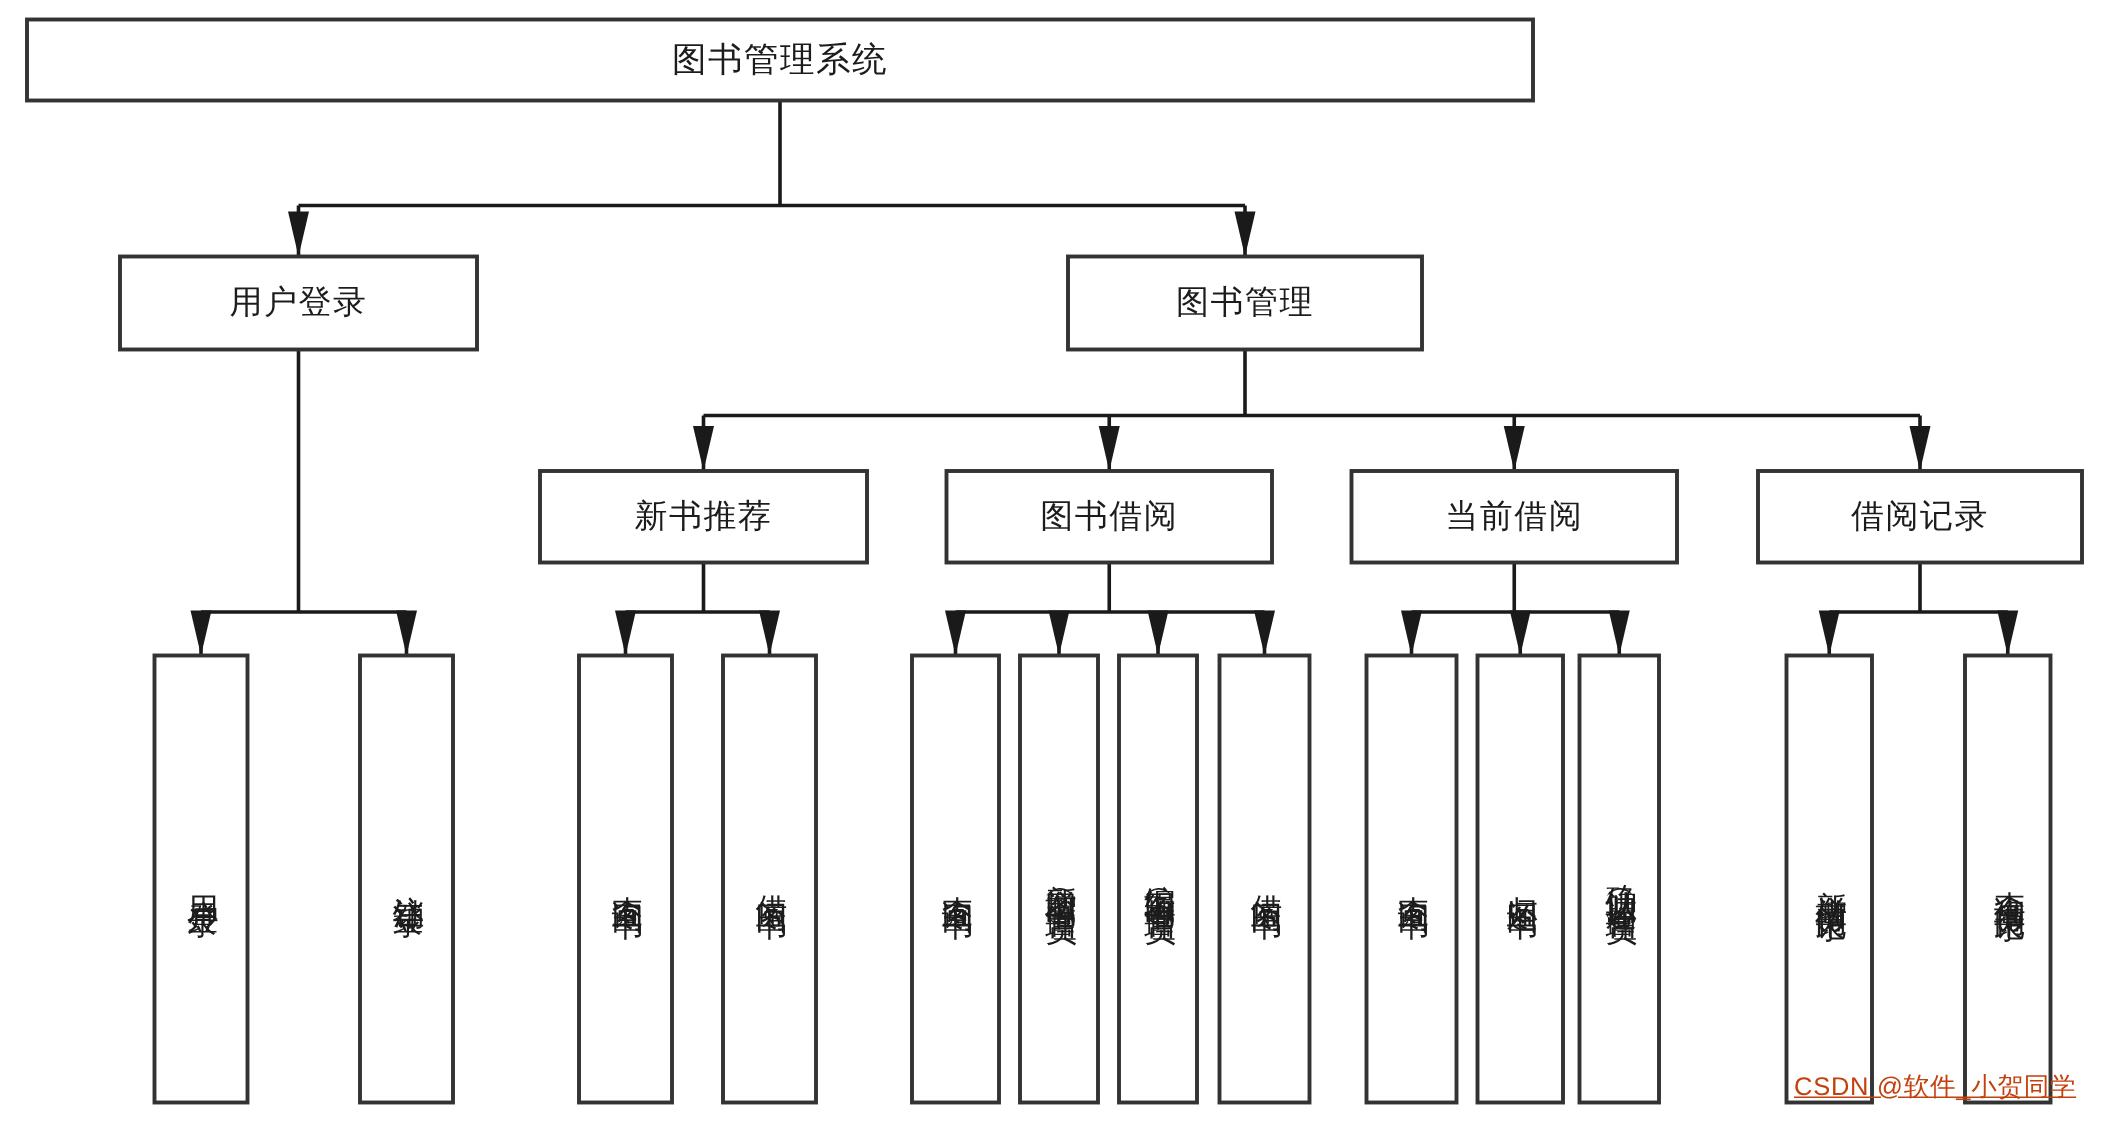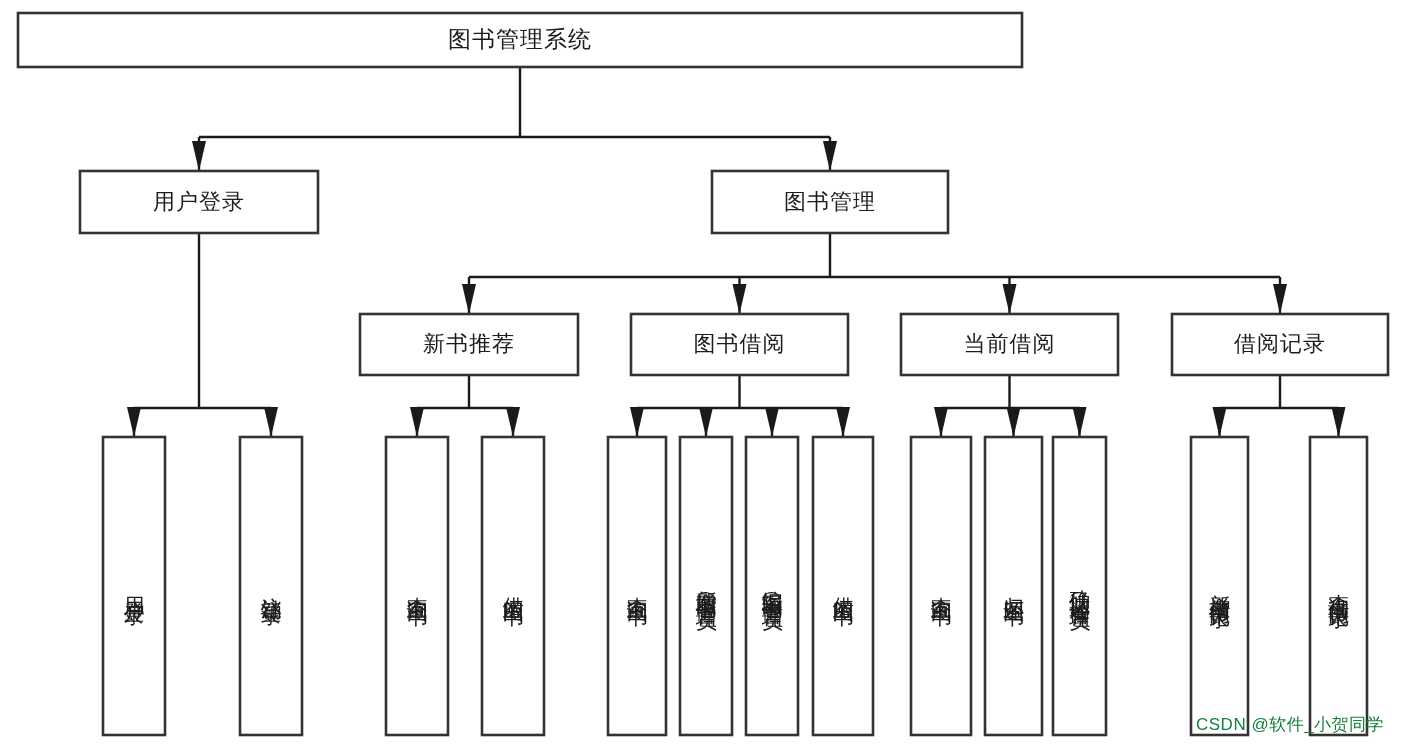--- a/index.html
+++ b/index.html
@@ -68,24 +68,25 @@
     align-items: center;
     justify-content: center;
     white-space: pre-wrap;
     user-select: none;
     pointer-events: none;
   }
   .watermark {
     position: absolute;
     font-family: "Liberation Sans", "DejaVu Sans", sans-serif;
     font-size: 17px;
-    color: #15803d;
+    color: #c2410c;
     letter-spacing: 0.5px;
     white-space: nowrap;
     user-select: none;
+    text-decoration: underline;
   }
 </style>
 </head>
 <body>
 
 <div id="diagram-root">
 
   <svg class="flow" viewBox="0 0 1405 747">
     <g id="connectors">
         <line x1="520" y1="67" x2="520" y2="137" class="conn" stroke="#1a1a1a"></line>

